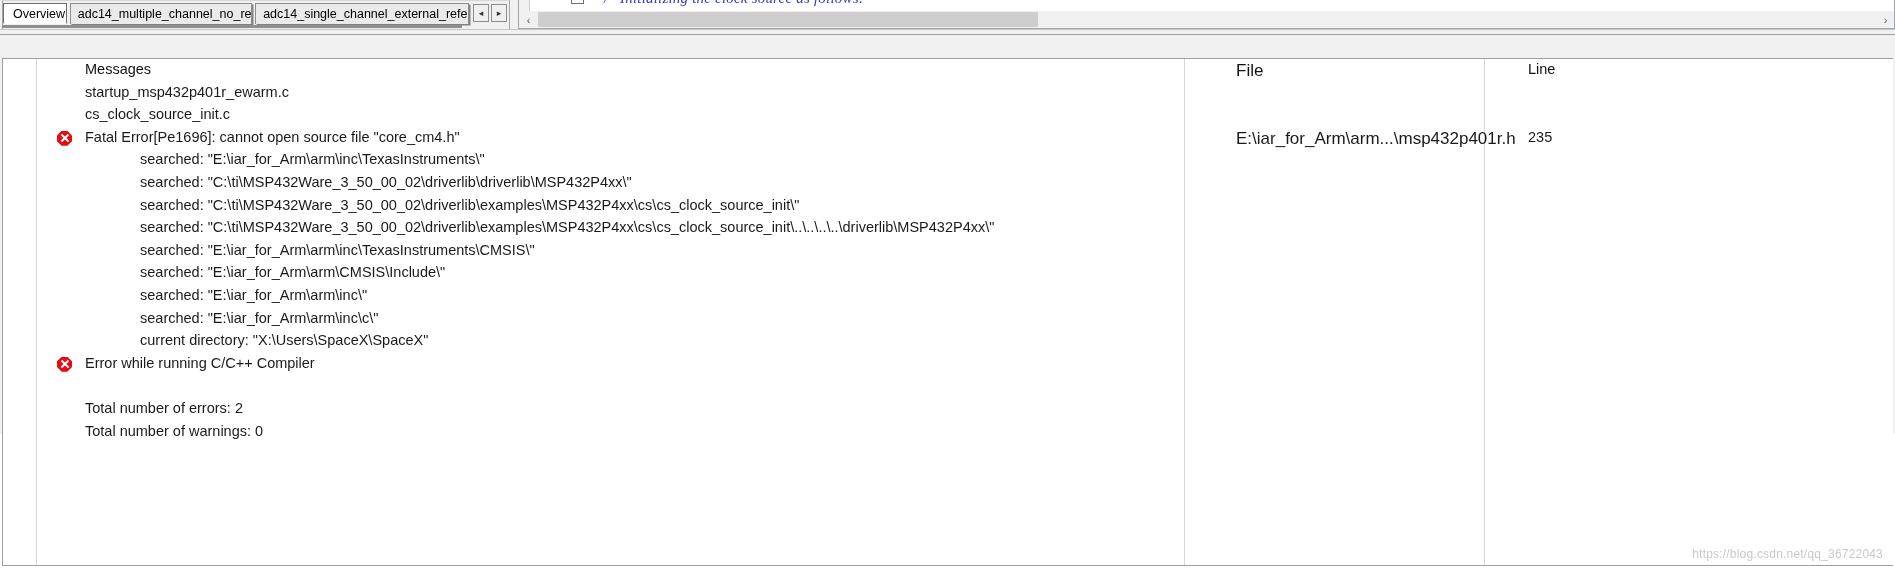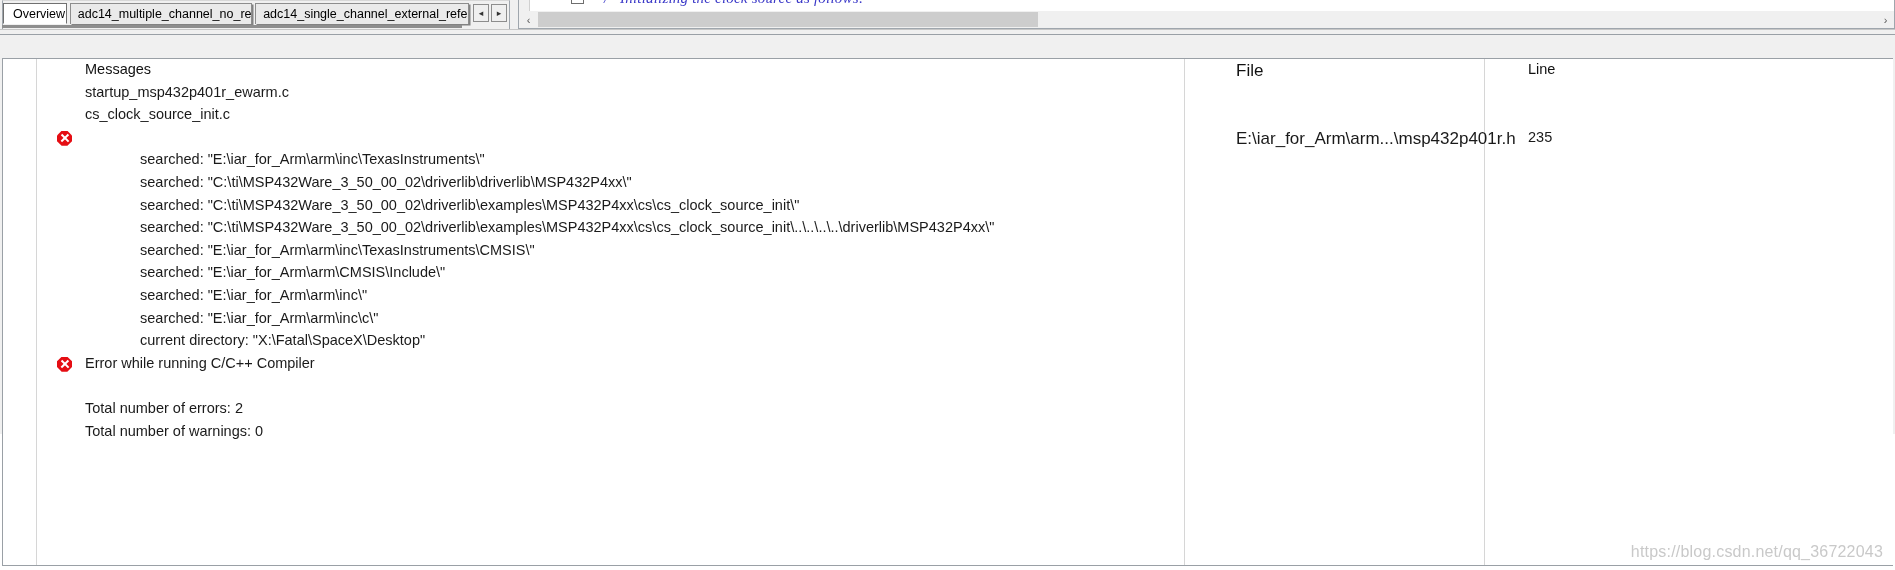--- a/index.html
+++ b/index.html
@@ -302,21 +302,21 @@
   .header-row .row-text,
   .header-row .row-file,
   .header-row .row-line {
     color: #111;
   }
 
   
   .watermark {
     position: absolute;
     right: 10px; bottom: 4px;
-    font-size: 16px;
+    font-size: 12px;
     color: #c9c9c9;
     letter-spacing: 0.2px;
     user-select: none;
   }
 </style>
 </head>
 <body>
 
 <div id="app">
 
@@ -368,20 +368,21 @@
         <div class="row">
           <div class="row-text lvl0">startup_msp432p401r_ewarm.c</div>
         </div>
         <div class="row">
           <div class="row-text lvl0">cs_clock_source_init.c</div>
         </div>
         <div class="row">
           <div class="row-icon">
             <div class="err-icon"></div>
           </div>
+          <div class="row-text lvl0">Fatal Error[Pe1696]: cannot open source file "core_cm4.h"</div>
           <div class="row-file">E:\iar_for_Arm\arm...\msp432p401r.h</div>
           <div class="row-line">235</div>
         </div>
         <div class="row">
           <div class="row-text lvl1">searched: "E:\iar_for_Arm\arm\inc\TexasInstruments\"</div>
         </div>
         <div class="row">
           <div class="row-text lvl1">searched: "C:\ti\MSP432Ware_3_50_00_02\driverlib\driverlib\MSP432P4xx\"</div>
         </div>
         <div class="row">
@@ -396,21 +397,21 @@
         <div class="row">
           <div class="row-text lvl1">searched: "E:\iar_for_Arm\arm\CMSIS\Include\"</div>
         </div>
         <div class="row">
           <div class="row-text lvl1">searched: "E:\iar_for_Arm\arm\inc\"</div>
         </div>
         <div class="row">
           <div class="row-text lvl1">searched: "E:\iar_for_Arm\arm\inc\c\"</div>
         </div>
         <div class="row">
-          <div class="row-text lvl1">current directory: "X:\Fatal\SpaceX\Desktop"</div>
+          <div class="row-text lvl1">current directory: "X:\Users\SpaceX\SpaceX"</div>
         </div>
         <div class="row">
           <div class="row-icon">
             <div class="err-icon"></div>
           </div>
           <div class="row-text lvl0">Error while running C/C++ Compiler</div>
         </div>
         <div class="row">
           <div class="row-text lvl0"></div>
         </div>

